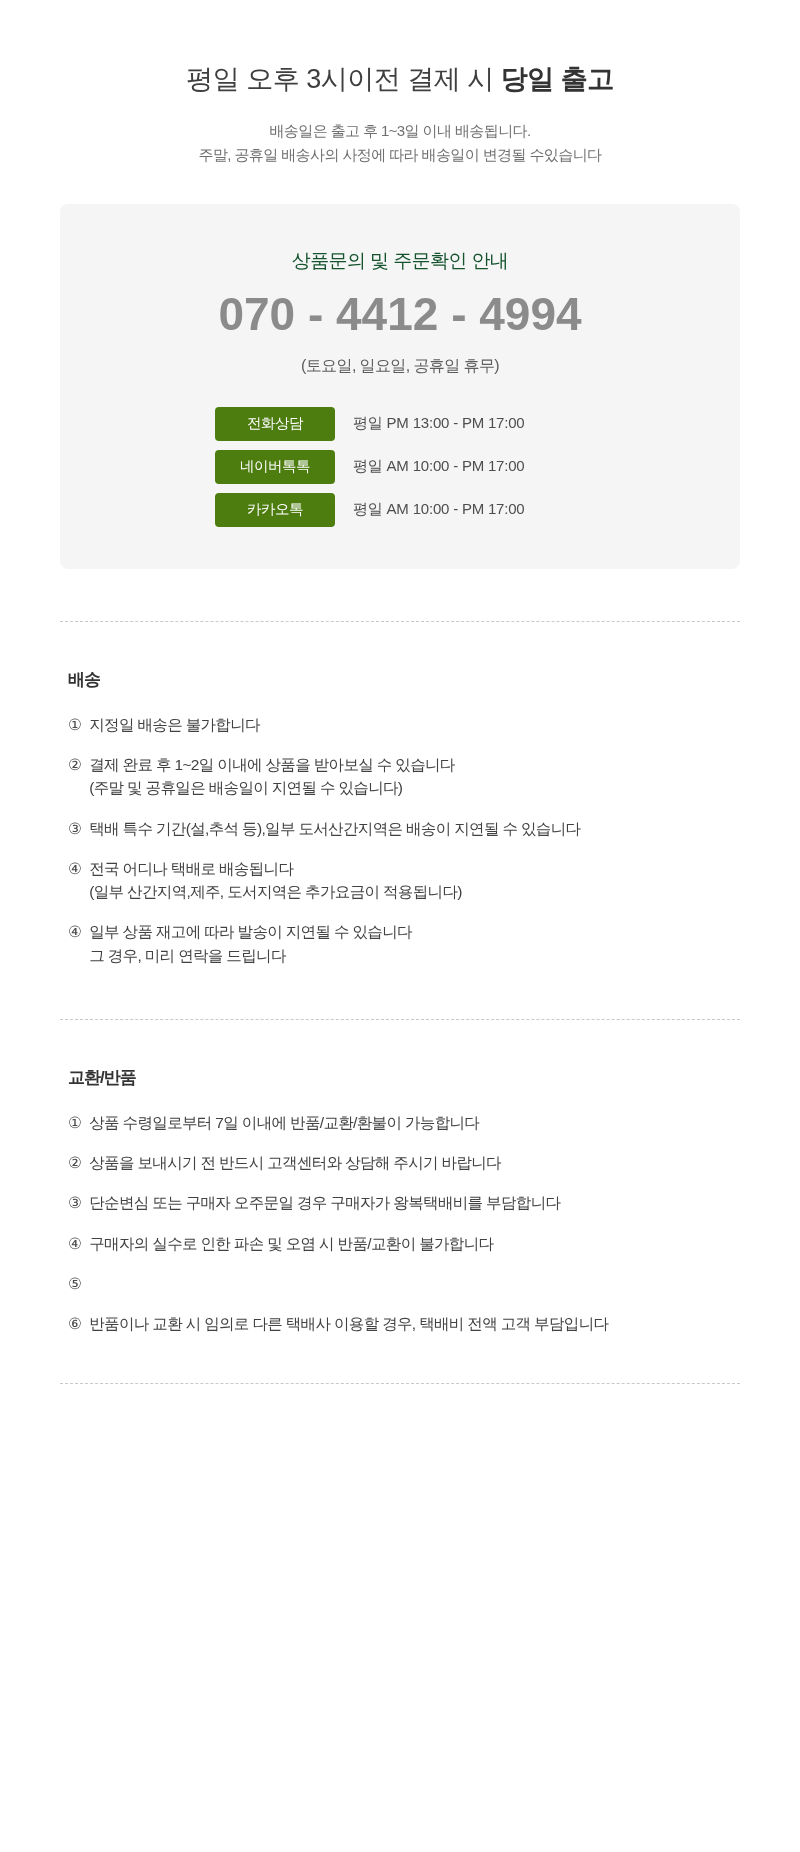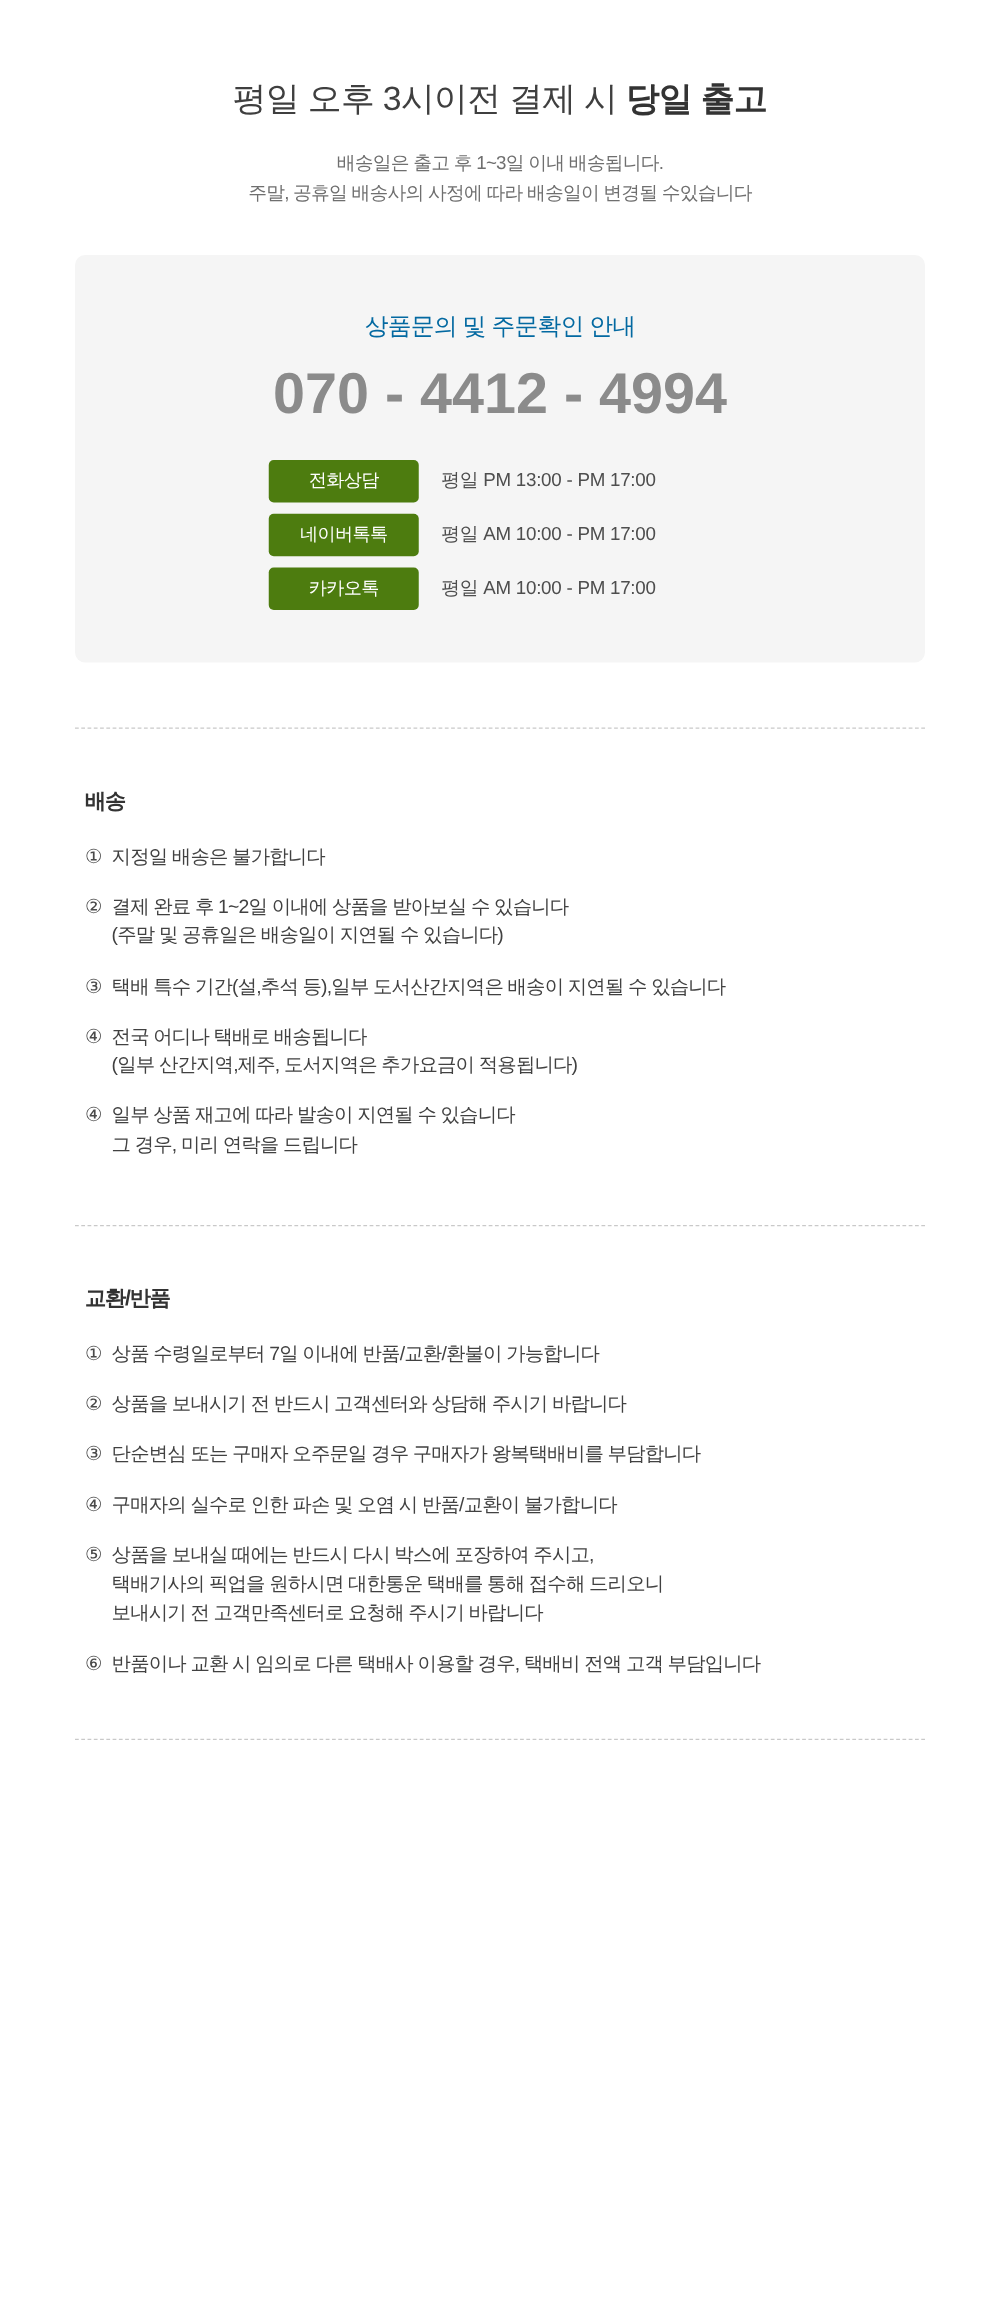--- a/index.html
+++ b/index.html
@@ -61,21 +61,21 @@
   
   .contact-card {
     margin: 36px 0 0 0;
     background: #f5f5f5;
     border-radius: 8px;
     padding: 44px 30px 42px 30px;
     text-align: center;
   }
   .contact-title {
     font-size: 19px;
-    color: #0369a1;
+    color: #14532d;
     letter-spacing: -0.6px;
     font-weight: 400;
   }
   .contact-phone {
     margin-top: 16px;
     font-size: 46px;
     font-weight: 700;
     color: #8b8b8b;
     letter-spacing: 0px;
     line-height: 1.05;
@@ -179,20 +179,21 @@
 
     <div class="notice">
       <div>배송일은 출고 후 1~3일 이내 배송됩니다.</div>
       <div>주말, 공휴일 배송사의 사정에 따라 배송일이 변경될 수있습니다</div>
     </div>
   </div>
 
   <div class="contact-card">
     <div class="contact-title">상품문의 및 주문확인 안내</div>
     <div class="contact-phone">070 - 4412 - 4994</div>
+    <div class="contact-hours">(토요일, 일요일, 공휴일 휴무)</div>
 
     <div class="channels">
       <div class="channel-row">
         <div class="channel-tag">전화상담</div>
         <div class="channel-time">평일 PM 13:00 - PM 17:00</div>
       </div>
       <div class="channel-row">
         <div class="channel-tag">네이버톡톡</div>
         <div class="channel-time">평일 AM 10:00 - PM 17:00</div>
       </div>
@@ -250,23 +251,20 @@
       <li class="rule-item">
         <span class="rule-num">③</span>
         <span class="rule-text">단순변심 또는 구매자 오주문일 경우 구매자가 왕복택배비를 부담합니다</span>
       </li>
       <li class="rule-item">
         <span class="rule-num">④</span>
         <span class="rule-text">구매자의 실수로 인한 파손 및 오염 시 반품/교환이 불가합니다</span>
       </li>
       <li class="rule-item">
         <span class="rule-num">⑤</span>
-        <span class="rule-text">상품을 보내실 때에는 반드시 다시 박스에 포장하여 주시고,
-택배기사의 픽업을 원하시면 대한통운 택배를 통해 접수해 드리오니
-보내시기 전 고객만족센터로 요청해 주시기 바랍니다</span>
       </li>
       <li class="rule-item">
         <span class="rule-num">⑥</span>
         <span class="rule-text">반품이나 교환 시 임의로 다른 택배사 이용할 경우, 택배비 전액 고객 부담입니다</span>
       </li>
     </ul>
   </div>
 
   <hr class="bottom-divider">
   <div class="tail-space"></div>

